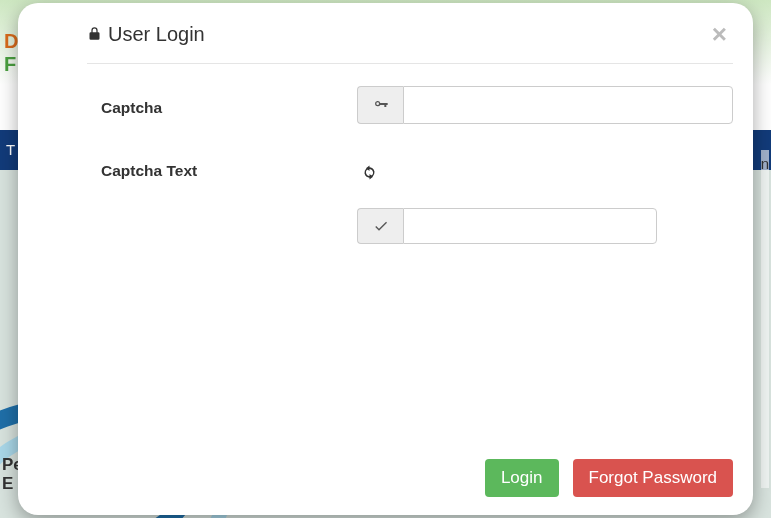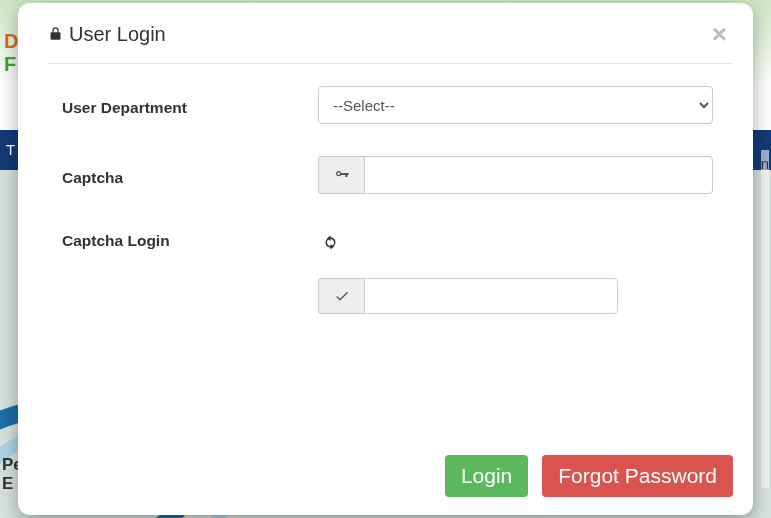--- a/index.html
+++ b/index.html
@@ -9,22 +9,22 @@
   .bg-bar { position: absolute; top: 130px; left: 0; right: 0; height: 40px; background: #123b7a; color: #fff; padding-left: 6px; font-size: 15px; line-height: 40px; }
   .bg-logo { position:absolute; top:30px; left:4px; font-weight:bold; font-size:20px; }
   .bg-logo span.d { color:#d96b1c; }
   .bg-logo span.f { color:#4aa03f; }
   .bg-swoosh { position:absolute; bottom:-40px; left:-60px; width:260px; height:160px; border:18px solid #1f6fa8; border-radius:50%; background:transparent; }
   .bg-swoosh2 { position:absolute; bottom:-60px; left:-30px; width:260px; height:160px; border:14px solid #a9d7e8; border-radius:50%; background:transparent; }
   .bg-txt { position:absolute; bottom:24px; left:2px; font-weight:bold; color:#333; font-size:17px; line-height:1.15;}
   .bg-right { position:absolute; right:2px; top:150px; bottom:30px; width:8px; background:rgba(255,255,255,0.6);}
   .modal {
     position: absolute; top: 3px; left: 18px; width: 735px; height: 512px;
-    background: #fff; border-radius: 12px; box-shadow: 0 6px 20px rgba(0,0,0,.35);
-    display: flex; flex-direction: column;
+    background: #fff; border-radius: 20px; box-shadow: 0 6px 20px rgba(0,0,0,.35);
+    display: flex; flex-direction: column; padding-left: 39px;
   }
   .modal-header {
     padding: 18px 20px 16px 30px; display:flex; align-items:center; justify-content:space-between;
   }
   .modal-title { font-size: 20px; font-weight: 400; color:#333; display:flex; align-items:center; gap:6px;}
   .modal-title svg { width:15px; height:17px; fill:#333; position:relative; top:1px;}
   .close-x { color:#bbb; font-size:26px; font-weight:bold; line-height:1; cursor:pointer; padding:0 6px;}
   .divider { height:1px; background:#e5e5e5; margin: 0 20px 0 30px;}
   .modal-body { flex:1; padding: 22px 20px 0 30px; }
   .form-row { display:flex; align-items:flex-start; margin-bottom:32px;}
@@ -44,21 +44,21 @@
   }
   select.form-control { appearance:auto; }
   .input-group input.form-control { border-radius:0 4px 4px 0; }
   .refresh-btn { width:24px; height:24px; display:inline-flex; align-items:center; justify-content:center; cursor:pointer; color:#333; }
   .refresh-btn svg { width:17px; height:17px; fill:#333; }
   .captcha-input-row .input-group { width:300px; }
   .captcha-input-row .input-group input.form-control { height:36px; }
   .modal-footer {
     padding: 14px 20px 18px 30px; display:flex; justify-content:flex-end; gap:14px;
   }
-  .btn { border:none; border-radius:4px; padding:9px 16px; font-size:21px; color:#fff; cursor:pointer; font-family:inherit;}
+  .btn { border:none; border-radius:4px; padding:9px 16px; font-size:17px; color:#fff; cursor:pointer; font-family:inherit;}
   .btn-success { background:#5cb85c; }
   .btn-danger  { background:#d9534f; }
 </style>
 </head>
 <body>
 
 <div class="bg-top"></div>
 <div class="bg-logo">
   <span class="d">D</span><br>
   <span class="f">F</span>
@@ -86,46 +86,38 @@
       </span>
       <span>User Login</span>
     </div>
     <span class="close-x">×</span>
   </div>
 
   <div class="divider"></div>
 
   <div class="modal-body">
 
-    <div class="form-row center">
-      <div class="form-label">User Department</div>
-      <div class="form-control-wrap">
-        <select class="form-control">
-          <option selected="">--Select--</option>
-        </select>
-      </div>
-    </div>
 
 
     <div class="form-row center">
       <div class="form-label">Captcha</div>
       <div class="form-control-wrap">
         <div class="input-group">
           <span class="input-addon">
             <svg viewBox="0 0 24 24">
                 <path d="M7 14a4 4 0 1 1 3.87-5H22v3h-2v3h-3v-3h-6.13A4 4 0 0 1 7 14zm0-2a2 2 0 1 0-2-2 2 2 0 0 0 2 2z"></path>
               </svg>
           </span>
           <input type="password" class="form-control" value="" style="">
         </div>
       </div>
     </div>
 
     <div class="form-row">
-      <div class="form-label">Captcha Login</div>
+      <div class="form-label">Captcha Text</div>
       <div class="form-control-wrap" style="padding-top:4px;">
         <span class="refresh-btn">
           <svg viewBox="0 0 24 24">
               <path d="M12 5V2L7 6l5 4V7a5 5 0 1 1-4.9 6H5.05A7 7 0 1 0 12 5z"></path>
               <path d="M12 19v3l5-4-5-4v3a5 5 0 1 1 4.9-6h2.05A7 7 0 1 0 12 19z"></path>
             </svg>
         </span>
       </div>
     </div>
 

